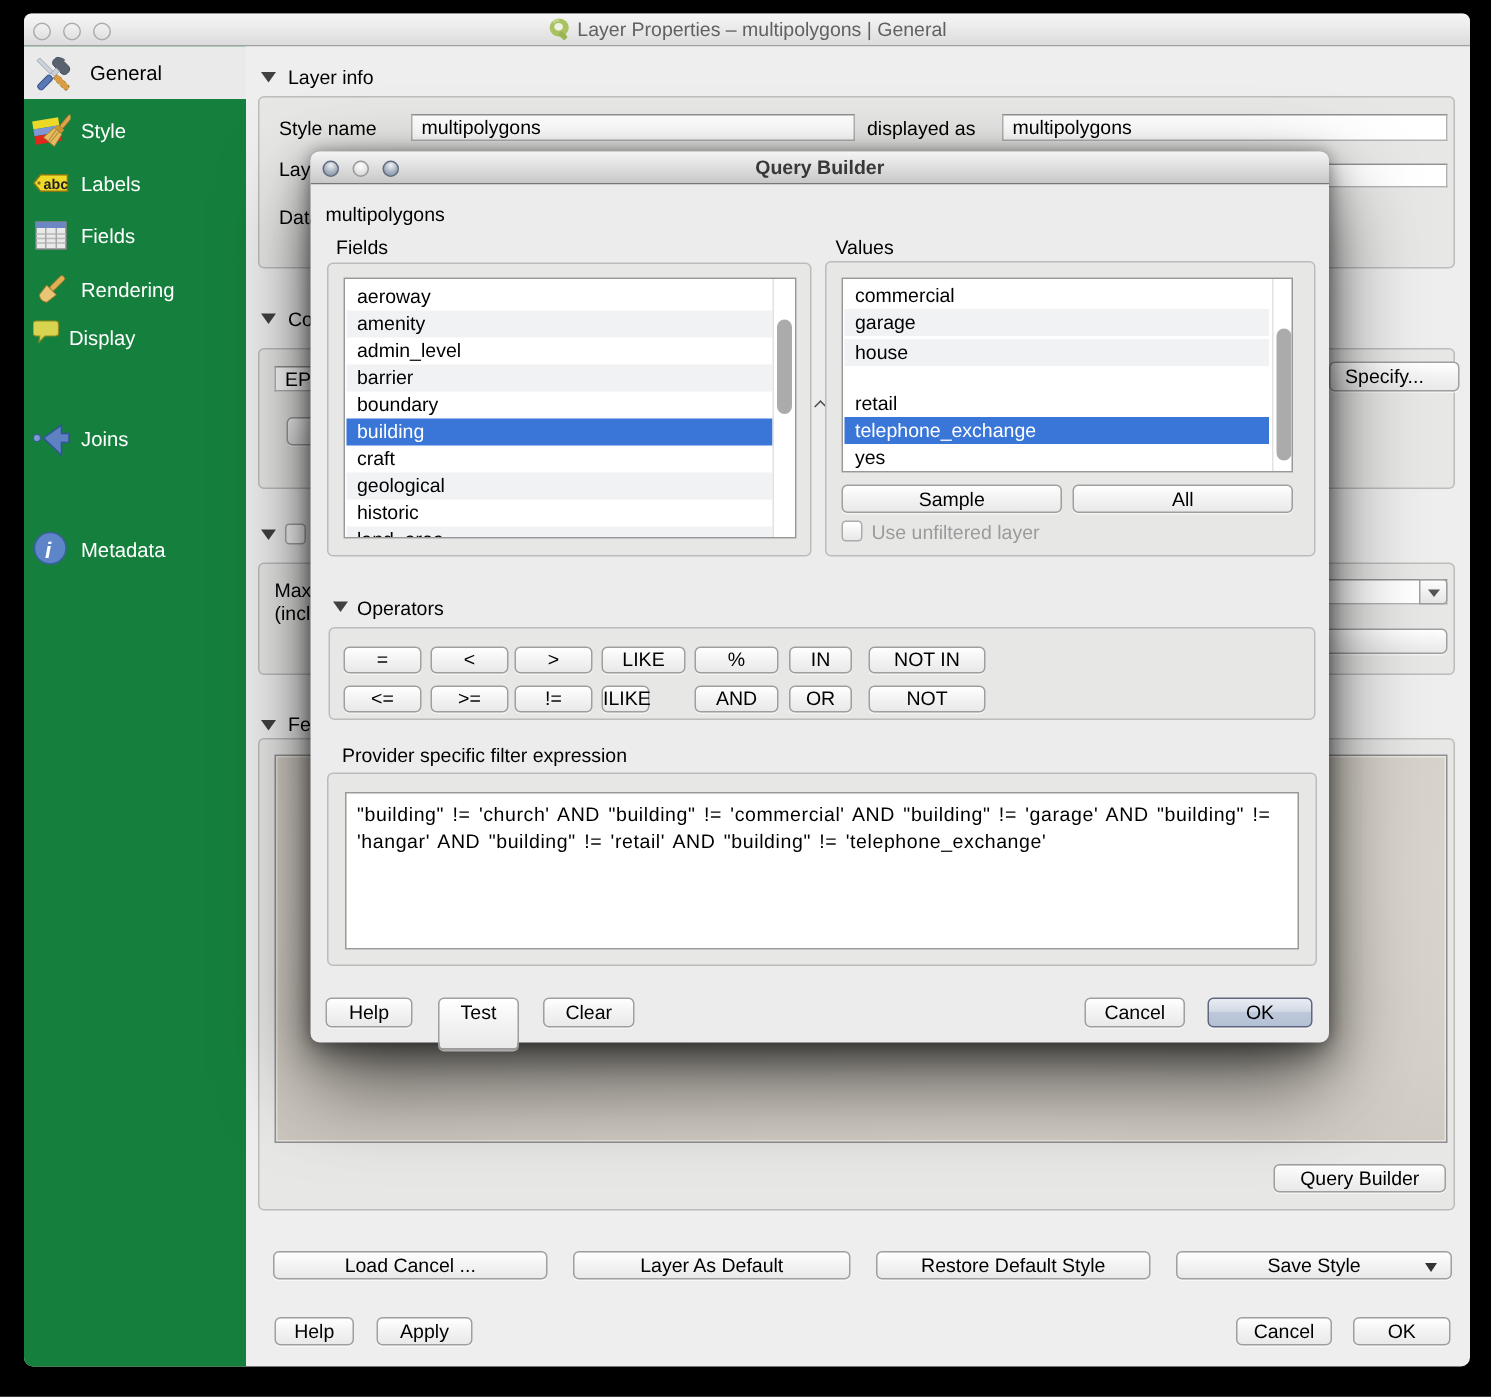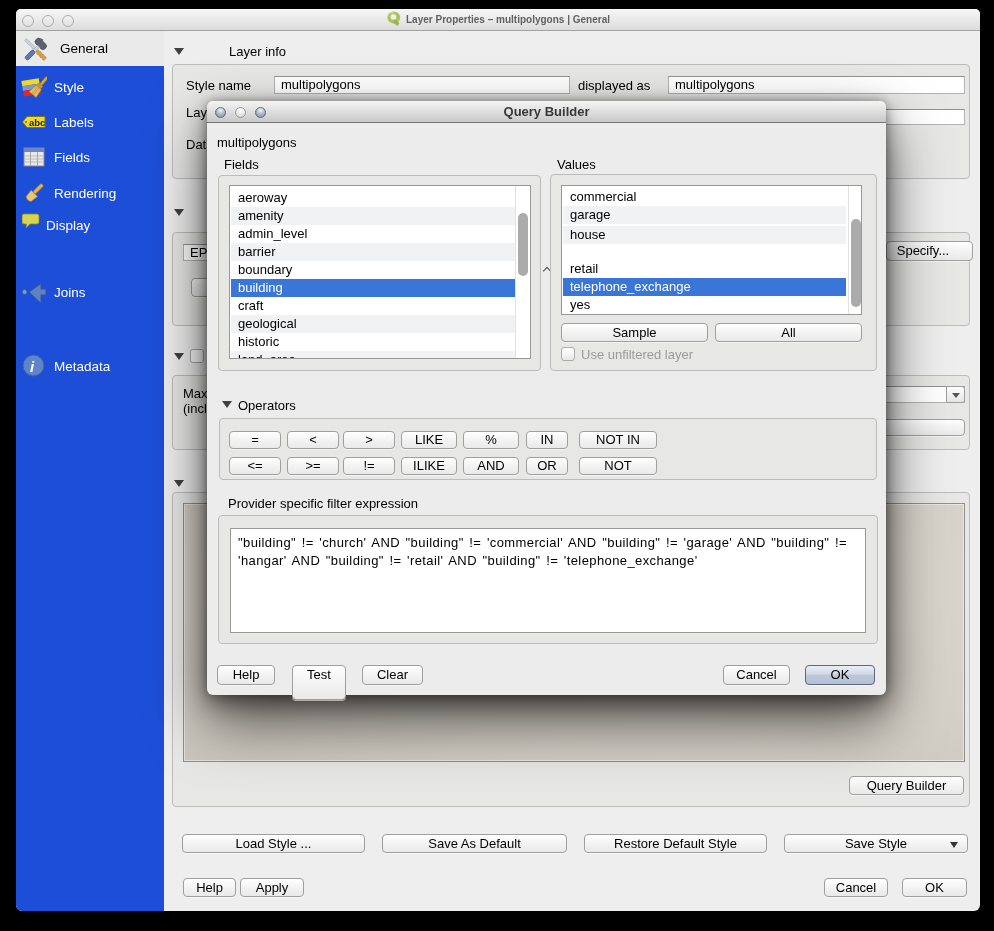--- a/index.html
+++ b/index.html
@@ -1,30 +1,30 @@
 <!DOCTYPE html>
 <html><head>
 <meta charset="utf-8">
 <style>
   html,body{margin:0;padding:0;background:#000;width:994px;height:931px;overflow:hidden;}
   *{box-sizing:border-box;font-family:"Liberation Sans",sans-serif;}
   
   #win{position:absolute;left:16px;top:9px;width:964px;height:902px;background:#eeeeee;border-radius:5px 5px 6px 6px;}
   #tbar{position:absolute;left:0;top:0;width:100%;height:22px;background:linear-gradient(#f7f7f7,#dcdcdc);border-bottom:1px solid #a2a2a2;border-radius:5px 5px 0 0;}
   .tl{position:absolute;top:6px;width:12px;height:12px;border-radius:50%;border:1px solid #acacac;background:linear-gradient(#f2f2f2,#e0e0e0);}
-  #ttl{position:absolute;left:0;right:0;top:0;height:22px;line-height:22px;text-align:center;font-size:10px;font-weight:bold;color:#616161;}
+  #ttl{position:absolute;left:0;right:0;top:0;height:22px;line-height:22px;text-align:center;font-size:13px;font-weight:normal;color:#616161;}
   #ttl svg{vertical-align:-3px;margin-right:4px;}
   
-  #side{position:absolute;left:0;top:22px;width:148px;height:880px;background:#1d4ed8;border-radius:0 0 0 6px;}
+  #side{position:absolute;left:0;top:22px;width:148px;height:880px;background:#15803d;border-radius:0 0 0 6px;}
   .si{position:absolute;left:0;width:148px;height:35px;color:#fff;font-size:13.5px;display:flex;align-items:center;padding-left:38px;}
   .si.sel{background:#eaeaea;color:#000;padding-left:44px;}
   .si .ic{position:absolute;left:5px;top:50%;margin-top:-13px;width:26px;height:26px;}
   
   .grp{position:absolute;border:1px solid #bcbcbb;border-radius:4px;background:#e7e7e6;}
-  .hdr{position:absolute;font-size:13px;color:#000;height:14px;line-height:14px;margin-left:37px;}
+  .hdr{position:absolute;font-size:13px;color:#000;height:14px;line-height:14px;}
   .tri{position:absolute;width:0;height:0;border-left:5px solid transparent;border-right:5px solid transparent;border-top:7px solid #404040;}
   .lbl{position:absolute;font-size:13px;color:#000;}
   .inp{position:absolute;background:#fff;border:1px solid #b3b3b3;border-top-color:#919191;font-size:13px;color:#000;padding-left:6px;line-height:16px;}
   .btn{position:absolute;height:19px;border:1px solid #9f9f9f;border-radius:4px;background:linear-gradient(#ffffff,#f4f4f4 45%,#e9e9e9);box-shadow:0 1px 0 rgba(255,255,255,.55);font-size:13px;color:#000;text-align:center;line-height:17px;}
   
   #dlg{position:absolute;left:207px;top:101px;width:679px;height:594px;background:#ececec;border-radius:6px;box-shadow:0 26px 58px rgba(0,0,0,.62),0 8px 22px rgba(0,0,0,.42),0 0 9px rgba(0,0,0,.3);}
   #dbar{position:absolute;left:0;top:0;width:100%;height:22px;background:linear-gradient(#f5f5f5,#c8c8c8);border-bottom:1px solid #767676;border-radius:6px 6px 0 0;}
   #dttl{position:absolute;left:0;right:0;top:0;height:22px;line-height:22px;text-align:center;font-size:13px;font-weight:bold;color:#383838;}
   .dl{position:absolute;top:6px;width:11px;height:11px;border-radius:50%;}
   .dl.g{border:1px solid #616b7d;background:radial-gradient(circle at 50% 25%,#eff2f5,#a9b3c1 55%,#7b889d);}
@@ -147,27 +147,27 @@
         <i style="position:absolute;left:4.5px;top:6px;width:0;height:0;border-left:4px solid transparent;border-right:4px solid transparent;border-top:5px solid #555"></i>
       </div>
     <div class="btn" style="left:400px;top:410px;width:549px;height:17px"></div>
 
     <i class="tri" style="left:158px;top:471px"></i>
     <div class="hdr" style="left:176px;top:467px">Feature subset</div>
     <div class="grp" style="left:156px;top:483px;width:798px;height:315px"></div>
     <div style="position:absolute;left:167px;top:494px;width:782px;height:259px;border:1px solid #8f8f8f;background:radial-gradient(ellipse at 62% 30%, #ded9d0 0%, #d6d1c8 65%, #cbc6bd 100%);box-shadow:inset 0 0 0 1px rgba(255,255,255,.45);"></div>
     <div class="btn" style="left:833px;top:767px;width:115px">Query Builder</div>
 
-    <div class="btn" style="left:166px;top:825px;width:183px">Load Style ...</div>
-    <div class="btn" style="left:366px;top:825px;width:185px">Save As Default</div>
+    <div class="btn" style="left:166px;top:825px;width:183px">Load Cancel ...</div>
+    <div class="btn" style="left:366px;top:825px;width:185px">Layer As Default</div>
     <div class="btn" style="left:568px;top:825px;width:183px">Restore Default Style</div>
     <div class="btn" style="left:768px;top:825px;width:184px">Save Style<i style="position:absolute;right:9px;top:7px;width:0;height:0;border-left:4.5px solid transparent;border-right:4.5px solid transparent;border-top:6px solid #333"></i></div>
 
     <div class="btn" style="left:167px;top:869px;width:53px">Help</div>
-    <div class="btn" style="left:224px;top:869px;width:64px">Apply</div>
+    <div class="btn" style="left:235px;top:869px;width:64px">Apply</div>
     <div class="btn" style="left:808px;top:869px;width:64px">Cancel</div>
     <div class="btn" style="left:886px;top:869px;width:65px">OK</div>
   </div>
 </div>
 <div id="dlg">
   <div id="dbar">
     <i class="dl g" style="left:8px"></i>
       <i class="dl w" style="left:28px"></i>
       <i class="dl g" style="left:48px"></i>
     <div id="dttl">Query Builder</div>
@@ -215,21 +215,21 @@
     <div class="ob" style="left:22px;top:330px;width:52px">=</div>
     <div class="ob" style="left:80px;top:330px;width:52px">&lt;</div>
     <div class="ob" style="left:136px;top:330px;width:52px">&gt;</div>
     <div class="ob" style="left:194px;top:330px;width:56px">LIKE</div>
     <div class="ob" style="left:256px;top:330px;width:56px">%</div>
     <div class="ob" style="left:319px;top:330px;width:42px">IN</div>
     <div class="ob" style="left:372px;top:330px;width:78px">NOT IN</div>
     <div class="ob" style="left:22px;top:356px;width:52px">&lt;=</div>
     <div class="ob" style="left:80px;top:356px;width:52px">&gt;=</div>
     <div class="ob" style="left:136px;top:356px;width:52px">!=</div>
-    <div class="ob" style="left:194px;top:356px;width:56px">ILIKE</div>
+    <div class="ob" style="left:194px;top:356px;width:32px">ILIKE</div>
     <div class="ob" style="left:256px;top:356px;width:56px">AND</div>
     <div class="ob" style="left:319px;top:356px;width:42px">OR</div>
     <div class="ob" style="left:372px;top:356px;width:78px">NOT</div>
 
     <div class="lbl" style="left:21px;top:395px">Provider specific filter expression</div>
     <div class="grp" style="left:11px;top:414px;width:660px;height:129px"></div>
     <div style="position:absolute;left:23px;top:427px;width:636px;height:105px;background:#fff;border:1px solid #999;padding:5px 7px;font-size:13px;line-height:17.5px;color:#000;letter-spacing:.4px;word-spacing:1.6px">"building" != 'church' AND "building" != 'commercial' AND "building" != 'garage' AND "building" !=<br>'hangar' AND "building" != 'retail' AND "building" != 'telephone_exchange'</div>
 
     <div class="btn" style="left:10px;top:564px;width:58px;height:20px;line-height:18px">Help</div>
     <div class="btn" style="left:85px;top:564px;width:54px;height:35px;line-height:18px">Test</div>

